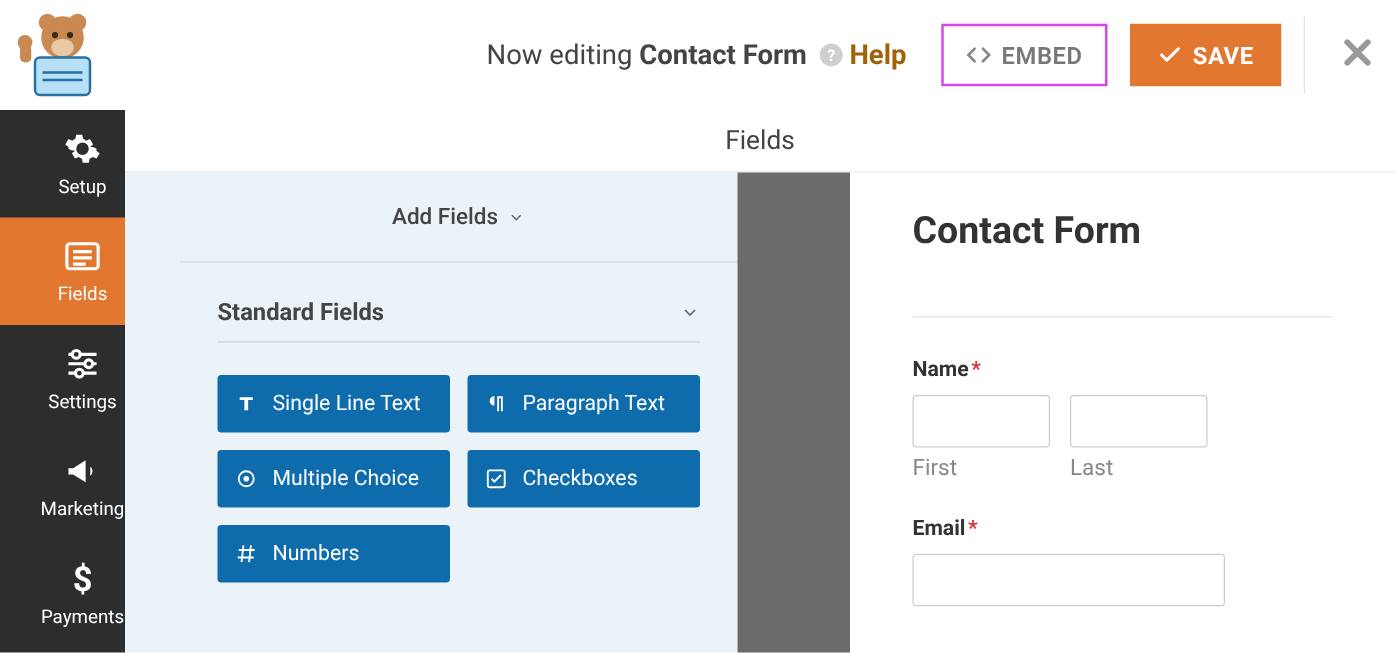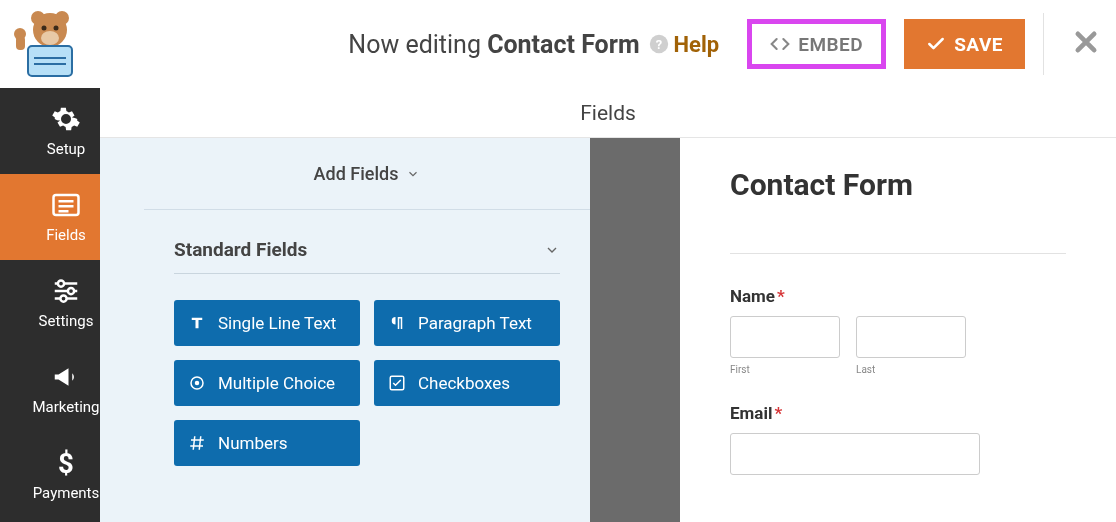--- a/index.html
+++ b/index.html
@@ -1,26 +1,26 @@
 <!DOCTYPE html>
 <html><head>
 <meta charset="utf-8">
 <style>
 * { margin: 0; padding: 0; box-sizing: border-box; font-family: -apple-system, BlinkMacSystemFont, "Segoe UI", Roboto, Helvetica, Arial, sans-serif; }
 body { width: 1116px; height: 522px; overflow: hidden; background: #fff; }
 .top-bar { height: 88px; display: flex; align-items: center; padding: 0 10px 0 0; }
 .logo { width: 84px; height: 80px; display: flex; align-items: center; justify-content: center; margin-left: 8px; }
 .logo svg { width: 72px; height: 72px; }
 .spacer { flex: 1; }
-.editing-text { font-size: 25px; color: #444; }
+.editing-text { font-size: 22px; color: #444; }
 .editing-text .bold { font-weight: 700; color: #444; }
 .help { display: flex; align-items: center; margin-left: 8px; color: #b5b5b5; }
 .help svg { width: 22px; height: 22px; margin-right: 4px; }
 .help-text { color: #a16207; font-size: 22px; font-weight: bold; }
-.embed-btn { margin-left: 28px; border: 5px solid #d946ef; background: #fff; color: #777; height: 50px; padding: 0 18px; display: flex; align-items: center; font-size: 19px; font-weight: 600; letter-spacing: 0.5px; cursor: pointer; }
+.embed-btn { margin-left: 28px; border: 2px solid #d946ef; background: #fff; color: #777; height: 50px; padding: 0 18px; display: flex; align-items: center; font-size: 19px; font-weight: 600; letter-spacing: 0.5px; cursor: pointer; }
 .embed-btn svg { width: 20px; height: 20px; margin-right: 8px; }
 .save-btn { margin-left: 18px; background: #e27730; color: #fff; height: 50px; border: none; padding: 0 22px; display: flex; align-items: center; font-size: 19px; font-weight: 700; letter-spacing: 0.5px; cursor: pointer; }
 .save-btn svg { width: 20px; height: 20px; margin-right: 8px; }
 .close-x { margin-left: 28px; margin-right: 6px; color: #999; cursor: pointer; }
 .close-x svg { width: 28px; height: 28px; }
 .vbar { width: 1px; height: 62px; background: #e2e2e2; margin-left: 18px; }
 
 .main { display: flex; height: 434px; }
 .sidebar { width: 100px; background: #2d2d2d; display: flex; flex-direction: column; }
 .sidebar-item { height: 86px; display: flex; flex-direction: column; align-items: center; justify-content: center; color: #fff; cursor: pointer; padding-left: 32px; }
@@ -48,21 +48,21 @@
 
 .gutter { width: 90px; background: #6b6b6b; }
 
 .preview { flex: 1; background: #fff; padding: 30px 50px 0 50px; }
 .form-title { font-size: 30px; font-weight: 700; color: #333; line-height: 1.15; max-width: 220px; margin-bottom: 50px; }
 .divider-line { border-top: 1px solid #e2e2e2; margin-bottom: 32px; }
 .field-label { font-size: 17px; font-weight: 700; color: #333; margin-bottom: 10px; display: block; }
 .req { color: #d63638; margin-left: 2px; }
 .name-row { display: flex; gap: 16px; margin-bottom: 28px; }
 .name-col input { width: 110px; height: 42px; border: 1px solid #ccc; border-radius: 3px; padding: 0 8px; font-size: 15px; }
-.name-col .sub { font-size: 10px; color: #888; margin-top: 6px; }
+.name-col .sub { font-size: 18px; color: #888; margin-top: 6px; }
 .email-input { width: 250px; height: 42px; border: 1px solid #ccc; border-radius: 3px; padding: 0 8px; font-size: 15px; }
 </style>
 </head>
 <body>
 
 <div class="top-bar">
   <div class="logo">
     <svg viewBox="0 0 72 72">
       <circle cx="36" cy="22" r="17" fill="#c98950"></circle>
       <circle cx="24" cy="10" r="7" fill="#c98950"></circle>

